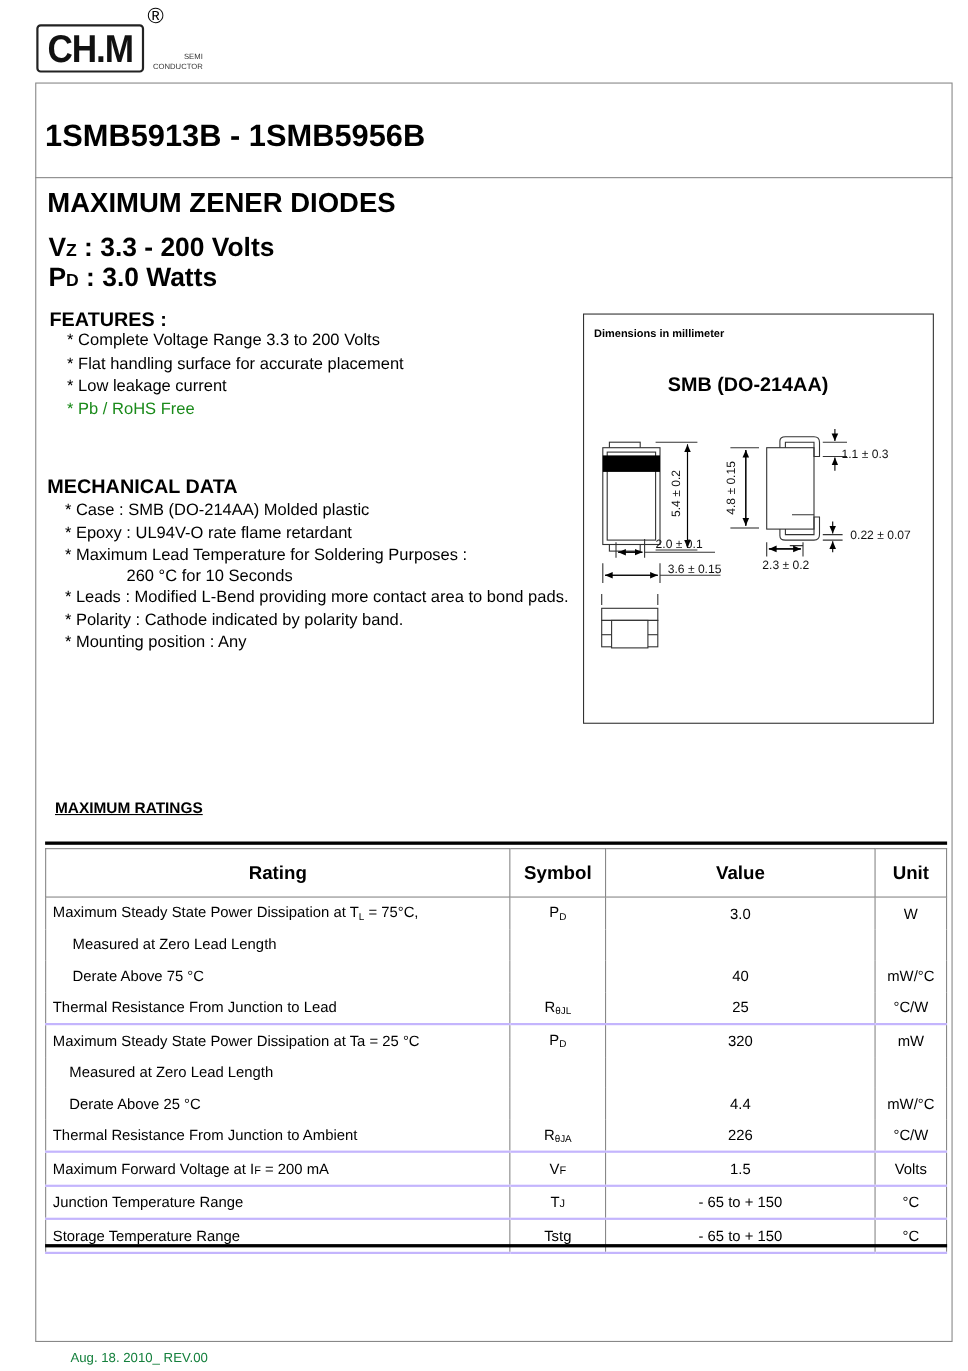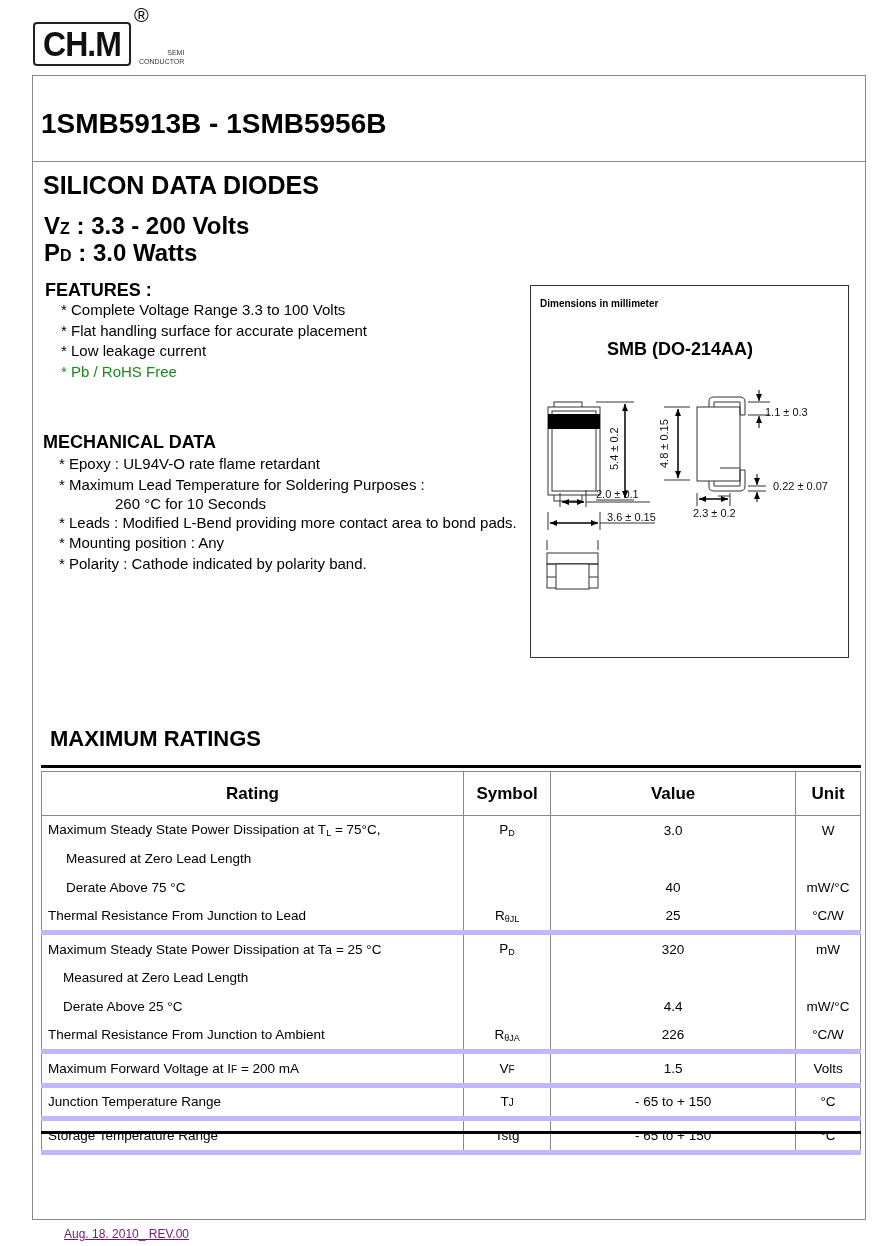--- a/index.html
+++ b/index.html
@@ -38,83 +38,84 @@
   .indent { padding-left:56px; }
 
   
   #dim-box { left:530px; top:285px; width:319px; height:373px; border:1px solid #333; box-sizing:border-box; }
   #dim-h { left:540px; top:298px; font-size:10px; font-weight:bold; }
   #pkg-h { left:586px; top:339px; font-size:18px; font-weight:bold;margin-left:21px; }
   #dim-svg { left:530px; top:380px; }
   .dimtxt { font-family:"Liberation Sans", sans-serif; font-size:11px; fill:#111; }
 
   
-  #ratings-h { left:50px; top:726px; font-size:22px; font-weight:bold; }
+  #ratings-h { left:50px; top:726px; font-size:14px; font-weight:bold;text-decoration:underline; }
   .rule { left:41px; width:820px; height:3px; background:#000; }
   #rule-top { top:765px; }
   #rule-bot { top:1131px; }
   #ratings-table { left:41px; top:771px; width:820px; border-collapse:collapse; font-size:13.5px;border-radius:22px; }
   #ratings-table th, #ratings-table td { border-left:1px solid #888; border-right:1px solid #888; padding:0; }
   #ratings-table thead th { height:43px; font-size:17px; font-weight:bold; border:1px solid #888; }
   #ratings-table td { height:28.5px; vertical-align:middle; }
-  #ratings-table tr.grp-end td { border-bottom:5px solid #c4b5fd; }
+  #ratings-table tr.grp-end td { border-bottom:2px solid #c4b5fd; }
   #ratings-table tr.grp-start td { border-top:1px solid #888; }
   .c-rating { text-align:left; padding-left:6px !important; width:409px; }
   .c-sym { text-align:center; width:87px; }
   .c-val { text-align:center; width:251px; }
   .c-unit { text-align:center; width:65px; }
   .sub-ind { padding-left:24px !important; }
   .sub-ind2 { padding-left:21px !important; }
   sub.s { font-size:9px; vertical-align:-2px; }
   .smallcap { font-size:10px; }
 
-  #footer-date { left:64px; top:1227px; font-size:12px; color:#701a75;text-decoration:underline; }
+  #footer-date { left:64px; top:1227px; font-size:12px; color:#15803d; }
   #footer-page { left:746px; top:1270px; font-size:12px; color:#111; }
 </style>
 </head>
 <body>
 
 <div id="logo" class="abs">
   <span class="mark">CH.M</span>
 </div>
 <div id="reg" class="abs">®</div>
 <div id="semi" class="abs">
   <span>SEMI</span>
   <span>CONDUCTOR</span>
 </div>
 
 <div id="frame" class="abs"></div>
 <div id="title-div" class="abs"></div>
 
 <div id="part-title" class="abs">1SMB5913B - 1SMB5956B</div>
-<div id="subtitle" class="abs">SILICON DATA DIODES</div>
+<div id="subtitle" class="abs">MAXIMUM ZENER DIODES</div>
 
 <div id="spec-vz" class="abs spec">
   <span>V</span><small>Z</small><span> : 3.3 - 200 Volts</span>
 </div>
 <div id="spec-pd" class="abs spec">
   <span>P</span><small>D</small><span> : 3.0 Watts</span>
 </div>
 
 <div id="features-h" class="abs sec-h">FEATURES :</div>
 <div id="features-list" class="abs list">
-  <div>* Complete Voltage Range 3.3 to 100 Volts</div>
+  <div>* Complete Voltage Range 3.3 to 200 Volts</div>
   <div>* Flat handling surface for accurate placement</div>
   <div>* Low leakage current</div>
   <div class="green">* Pb / RoHS Free</div>
 </div>
 
 <div id="mech-h" class="abs sec-h">MECHANICAL DATA</div>
 <div id="mech-list" class="abs list">
+  <div>* Case : SMB (DO-214AA) Molded plastic</div>
   <div>* Epoxy : UL94V-O rate flame retardant</div>
   <div style="line-height:19px">* Maximum Lead Temperature for Soldering Purposes :</div>
   <div class="indent" style="line-height:19px">260  °C for 10 Seconds</div>
   <div>* Leads : Modified L-Bend providing more contact area to bond pads.</div>
+  <div>* Polarity : Cathode indicated by polarity band.</div>
   <div>* Mounting position : Any</div>
-  <div>* Polarity : Cathode indicated by polarity band.</div>
 </div>
 
 <div id="dim-box" class="abs"></div>
 <div id="dim-h" class="abs">Dimensions in millimeter</div>
 <div id="pkg-h" class="abs">SMB (DO-214AA)</div>
 
 <svg id="dim-svg" class="abs" width="318" height="220" viewBox="0 0 318 220">
   <defs>
     <marker id="ar" markerWidth="8" markerHeight="8" refX="7" refY="4" orient="auto">
       <path d="M0,1 L7,4 L0,7 Z" fill="#000"></path>

